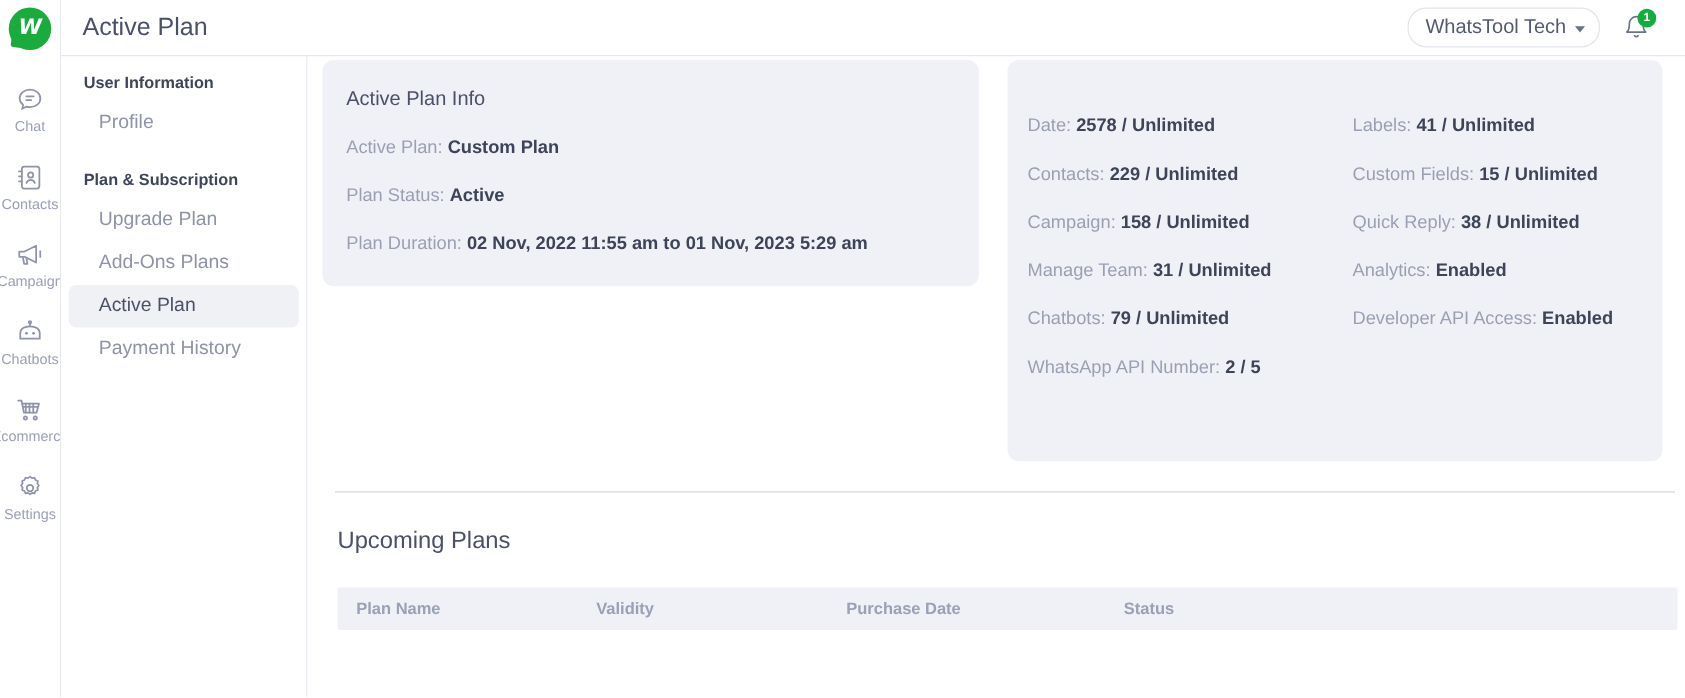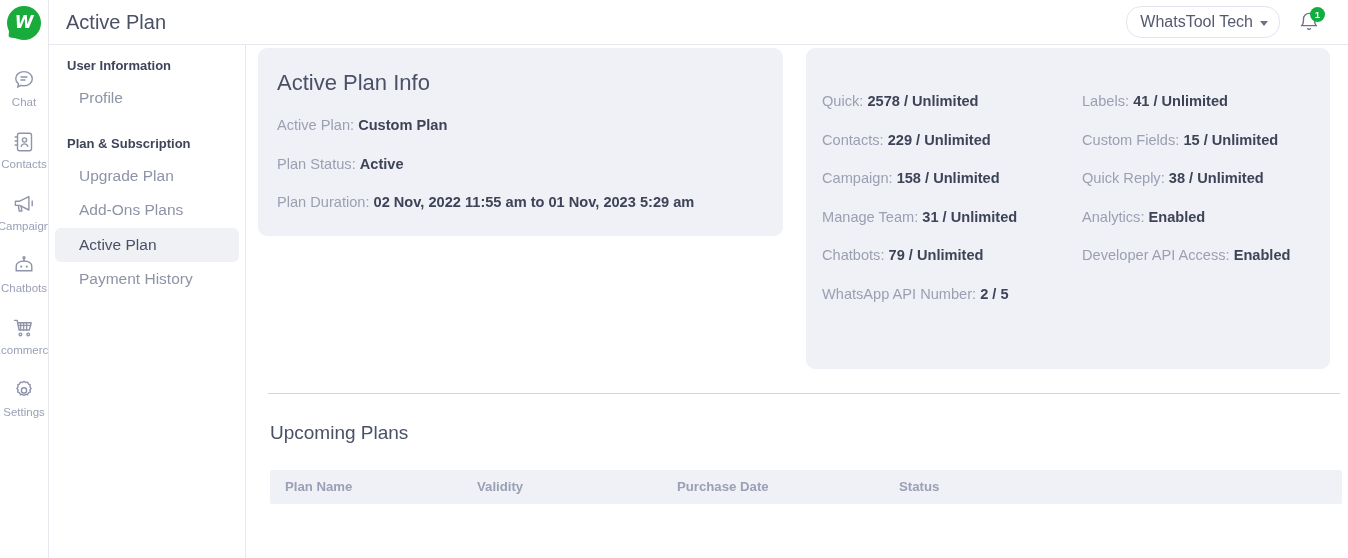--- a/index.html
+++ b/index.html
@@ -241,21 +241,21 @@
     align-self: flex-start;
   }
   .card-right {
     flex: 1;
     padding: 22px 20px 26px 16px;
     align-self: flex-start;
     min-height: 321px;
   }
 
   .card-title {
-    font-size: 22px;
+    font-size: 16px;
     color: #4a5066;
     font-weight: 400;
     line-height: 1.2;
   }
 
   .info-line {
     margin-top: 21px;
     font-size: 14.6px;
     color: #9a9fb2;
     line-height: 1.2;
@@ -462,21 +462,21 @@
           <div class="info-line">
             <span>Plan Duration: </span><b>02 Nov, 2022 11:55 am to 01 Nov, 2023 5:29 am</b>
           </div>
         </section>
 
         <section class="card card-right">
 
           <div class="usage-grid">
             <div class="usage-col cola">
               <div class="usage-line">
-                <span>Quick: </span><b>2578 / Unlimited</b>
+                <span>Date: </span><b>2578 / Unlimited</b>
               </div>
               <div class="usage-line">
                 <span>Contacts: </span><b>229 / Unlimited</b>
               </div>
               <div class="usage-line">
                 <span>Campaign: </span><b>158 / Unlimited</b>
               </div>
               <div class="usage-line">
                 <span>Manage Team: </span><b>31 / Unlimited</b>
               </div>

